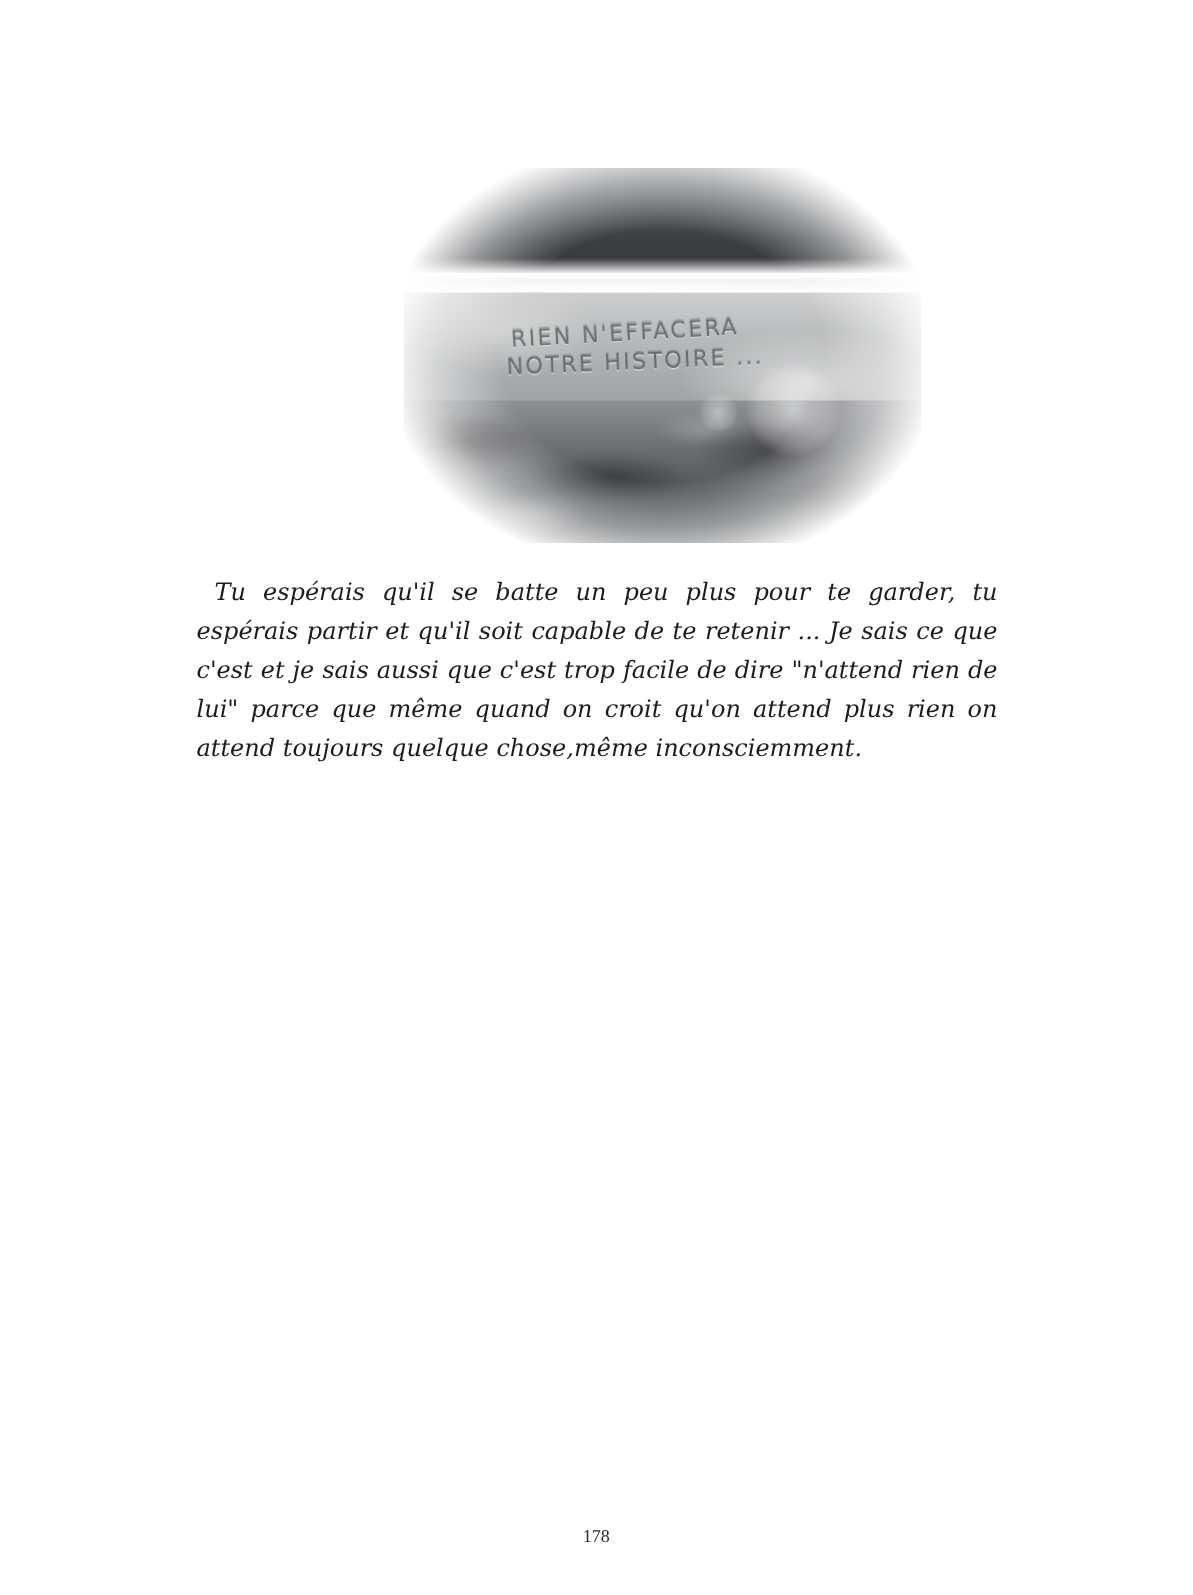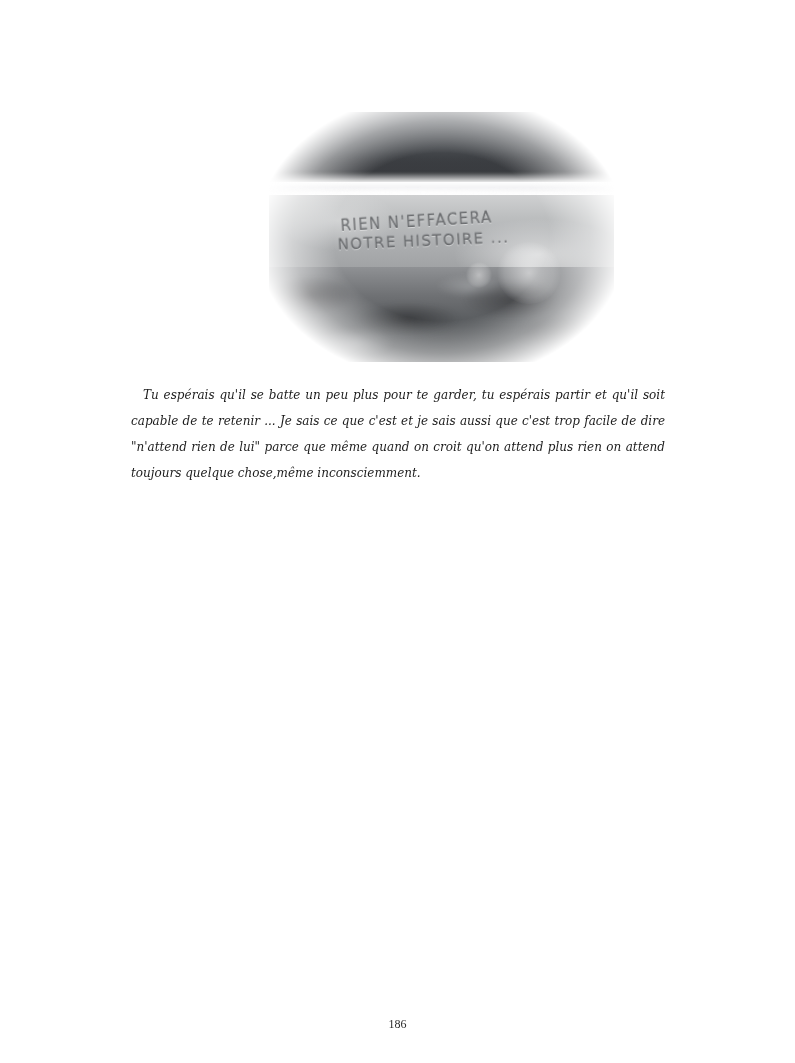--- a/index.html
+++ b/index.html
@@ -149,21 +149,21 @@
   }
 
   
   .body-text {
     position: absolute;
     left: 131px;
     top: 382px;
     width: 534px;
     font-family: "DejaVu Serif", "Liberation Serif", serif;
     font-style: italic;
-    font-size: 12px;
+    font-size: 16px;
     line-height: 26px;
     text-align: justify;
     color: #1c1c1c;
   }
   .body-text p {
     margin: 0;
     text-indent: 12px;
   }
 
   
@@ -196,15 +196,15 @@
         <span class="l1">RIEN N'EFFACERA</span>
         <span class="l2">NOTRE HISTOIRE ...</span>
       </div>
     </div>
   </figure>
 
   <div class="body-text">
     <p>Tu espérais qu'il se batte un peu plus pour te garder, tu espérais partir et qu'il soit capable de te retenir ... Je sais ce que c'est et je sais aussi que c'est trop facile de dire "n'attend rien de lui" parce que même quand on croit qu'on attend plus rien on attend toujours quelque chose,même inconsciemment.</p>
   </div>
 
-  <div class="page-number">186</div>
+  <div class="page-number">178</div>
 
 </div>
 
 </body></html>

